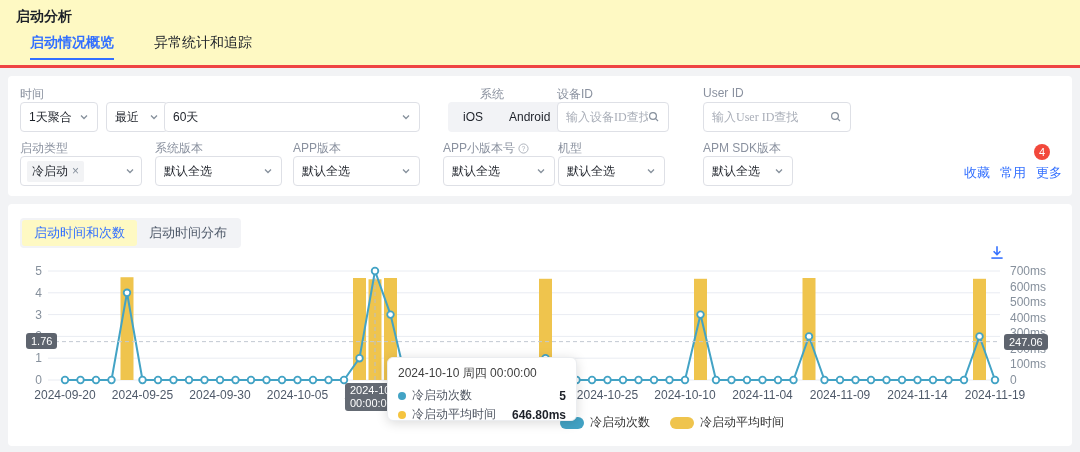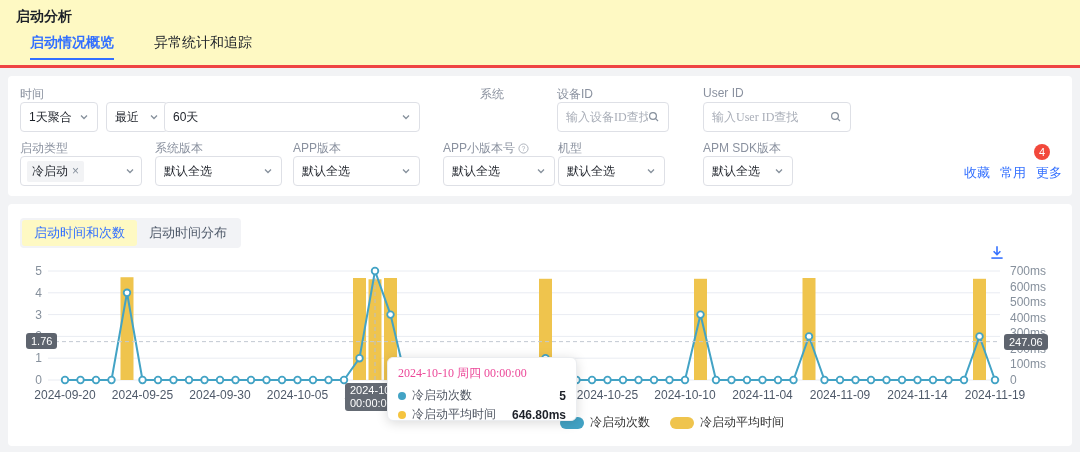--- a/index.html
+++ b/index.html
@@ -50,21 +50,21 @@
   .x-lab { position:absolute; font-size:12px; color:#4e5969; white-space:nowrap; transform:translateX(-50%); }
 
   .avg-badge { position:absolute; background:#5e646e; color:#fff; font-size:11px; border-radius:3px;
                padding:2px 5px; white-space:nowrap; z-index:4; }
   .axis-pointer-badge { position:absolute; left:337px; top:179px; width:60px; height:28px; overflow:hidden;
                         background:#646a73; color:#fff; font-size:11px; line-height:13px; border-radius:3px;
                         padding:1px 5px; z-index:5; white-space:nowrap; }
 
   .tooltip { position:absolute; left:379px; top:153px; width:190px; height:64px; background:#fff; border:1px solid #ebedf0;
              border-radius:6px; box-shadow:0 2px 12px rgba(0,0,0,.15); padding:7px 10px; z-index:10; }
-  .tt-title { font-size:12px; color:#ec4899; margin-bottom:4px; white-space:nowrap;font-family:Liberation Serif, serif; }
+  .tt-title { font-size:12px; color:#404040; margin-bottom:4px; white-space:nowrap; }
   .tt-row { display:flex; align-items:center; font-size:12px; color:#4e5561; height:19px; white-space:nowrap; }
   .tt-dot { width:8px; height:8px; border-radius:50%; margin-right:6px; flex:none; }
   .tt-val { margin-left:auto; color:#1d2129; font-weight:bold; }
 
   .legend { position:absolute; left:0; top:210px; width:1064px; height:16px; z-index:2; }
   .legend-item { position:absolute; display:flex; align-items:center; gap:6px; font-size:12px; color:#333; cursor:pointer; }
   .legend-pill { width:24px; height:12px; border-radius:6px; flex:none; }
 </style>
 </head>
 <body>
@@ -101,20 +101,25 @@
     <div class="sel" style="left:156px;top:26px;width:256px;">
       <span>60天</span>
       <span class="chev">
           <svg width="10" height="10" viewBox="0 0 10 10">
             <path d="M2 3.5 L5 6.5 L8 3.5" stroke="#86909c" fill="none" stroke-width="1.3"></path>
           </svg>
         </span>
     </div>
 
     <div class="f-label" style="left:440px;top:10px;margin-left:32px;">系统</div>
+    <div class="seg" style="left:440px;top:26px;">
+      <div class="seg-item">iOS</div>
+      <div class="seg-item">Android</div>
+      <div class="seg-item active">Harmony</div>
+    </div>
 
     <div class="f-label" style="left:549px;top:10px;">设备ID</div>
     <div class="inp" style="left:549px;top:26px;width:112px;">
       <input placeholder="输入设备ID查找" style="">
       <span style="display:flex;">
           <svg width="12" height="12" viewBox="0 0 12 12">
             <circle cx="5" cy="5" r="3.4" stroke="#86909c" fill="none" stroke-width="1.2"></circle>
             <path d="M7.6 7.6 L10 10" stroke="#86909c" stroke-width="1.2"></path>
           </svg>
         </span>

